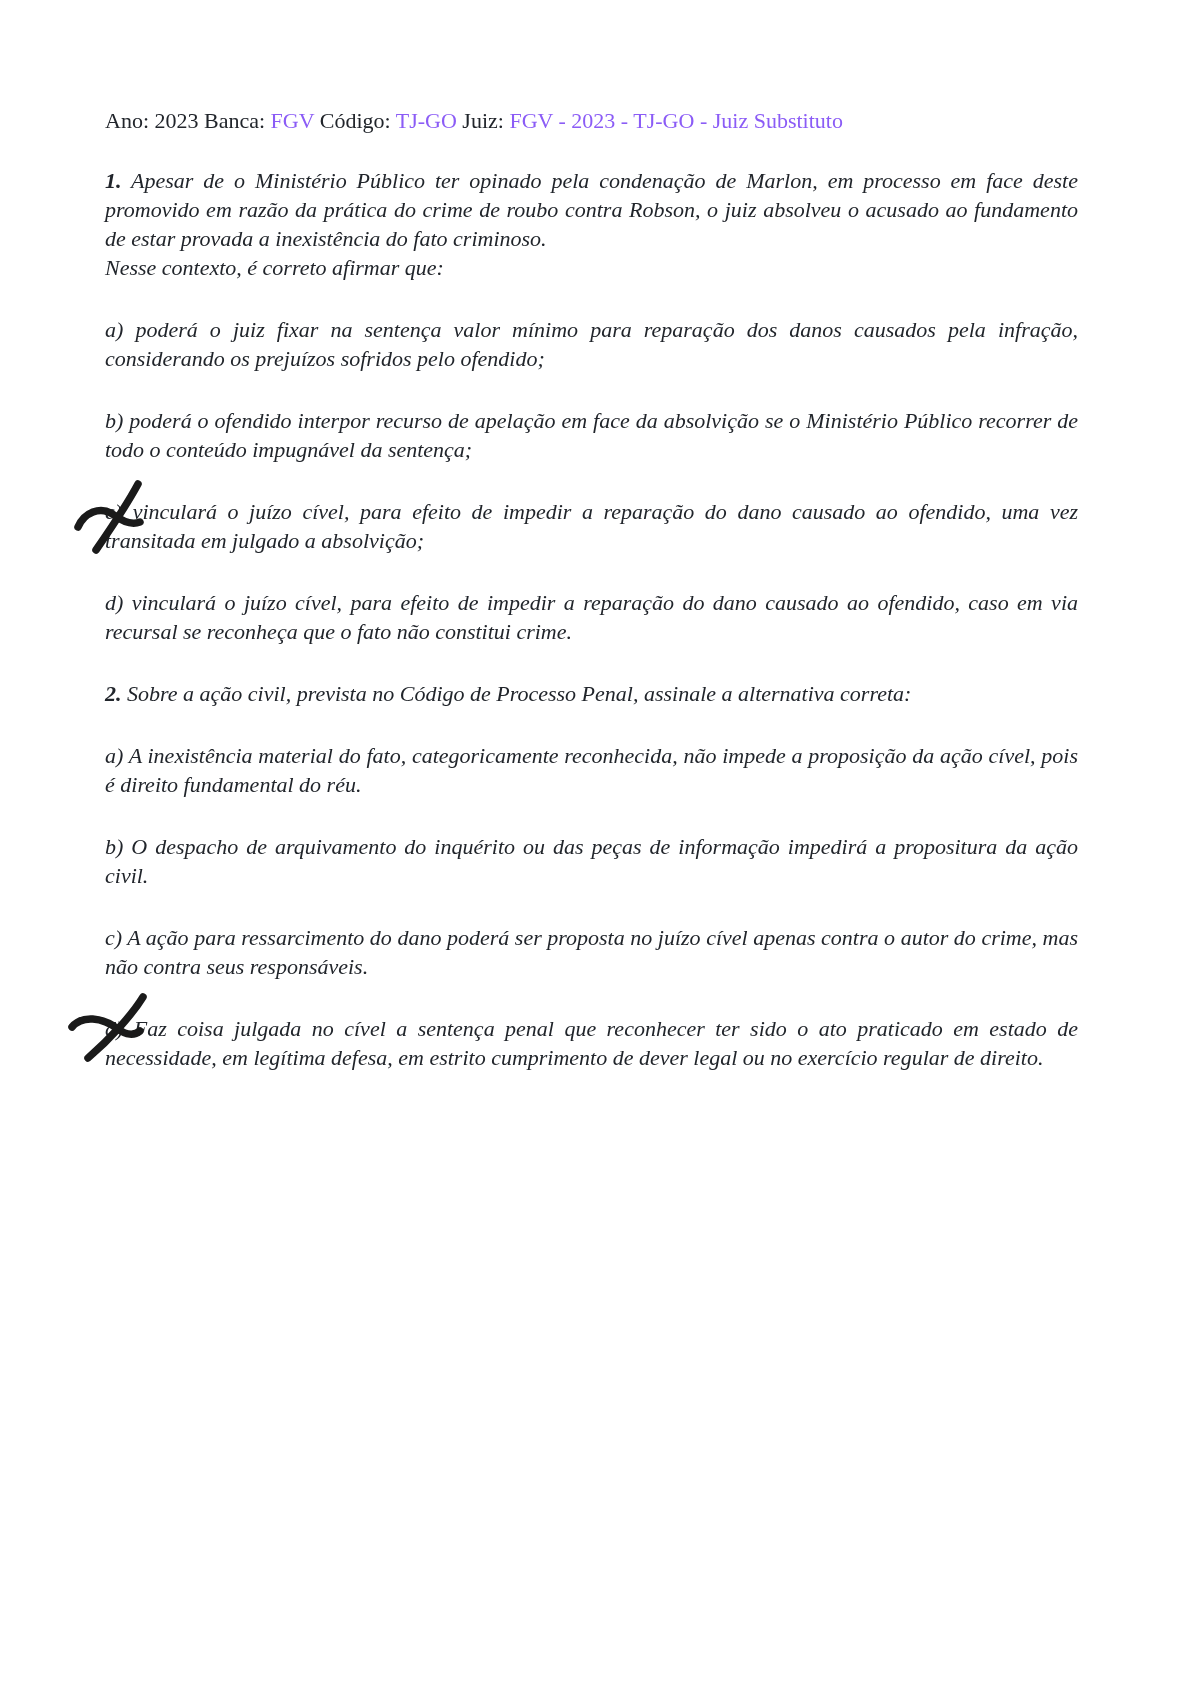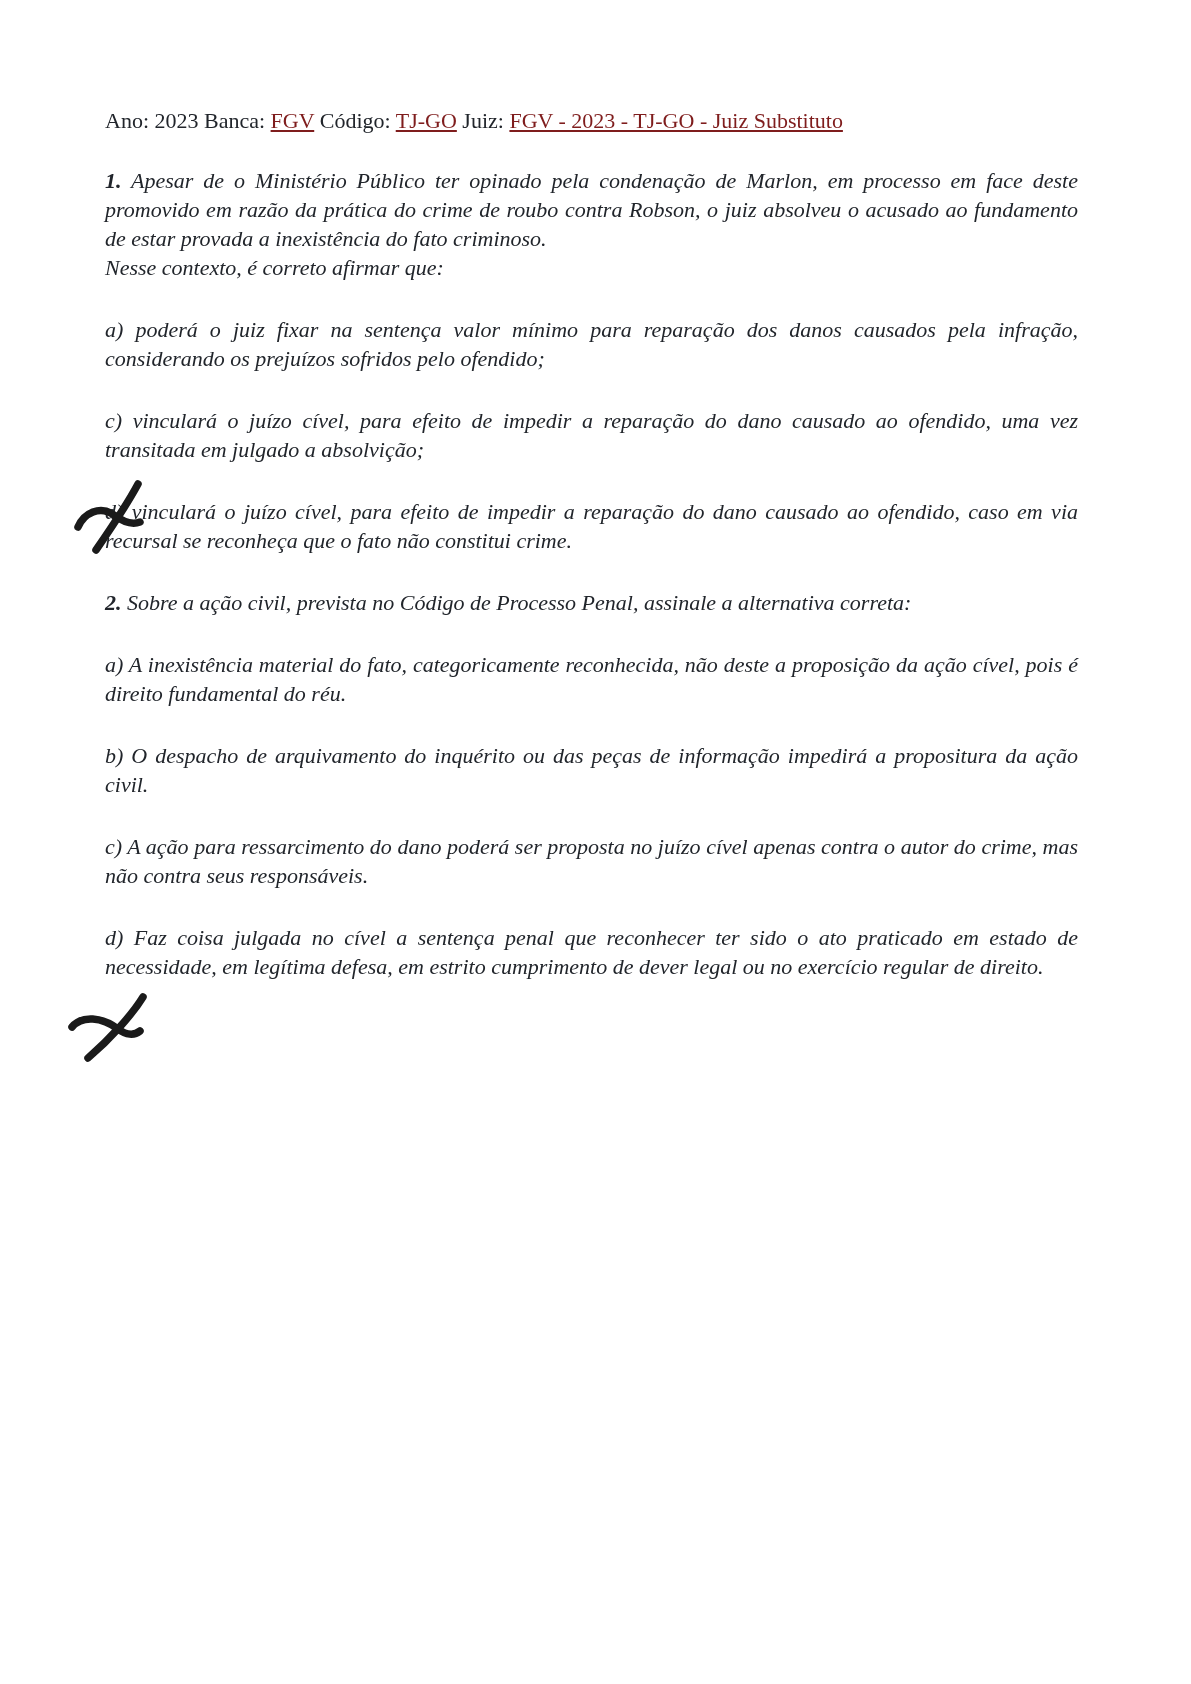--- a/index.html
+++ b/index.html
@@ -22,22 +22,21 @@
     color: #21252b;
     font-size: 22px;
     line-height: 29px;
   }
   .header-line {
     margin: 0 0 31px 0;
     text-align: left;
     white-space: nowrap;
   }
   .link {
-    color: #7f1d1d;
-    text-decoration: underline;
+    color: #8b5cf6;
     cursor: pointer;
     text-align: right;
   }
   p.qblock {
     text-align: justify;
     margin: 0 0 33px 0;
     font-style: italic;
   }
   .qnum {
     font-weight: bold;
@@ -53,28 +52,29 @@
 <body>
 
 <div class="page">
 
   <p class="header-line"><span>Ano: 2023 Banca: </span><a class="link">FGV</a><span> Código: </span><a class="link">TJ-GO</a><span> Juiz: </span><a class="link">FGV - 2023 - TJ-GO - Juiz Substituto</a></p>
 
   <p class="qblock"><span class="qnum">1.</span><span> Apesar de o Ministério Público ter opinado pela condenação de Marlon, em processo em face deste promovido em razão da prática do crime de roubo contra Robson, o juiz absolveu o acusado ao fundamento de estar provada a inexistência do fato criminoso.</span><br><span>Nesse contexto, é correto afirmar que:</span></p>
 
   <p class="qblock"><span>a)</span><span> poderá o juiz fixar na sentença valor mínimo para reparação dos danos causados pela infração, considerando os prejuízos sofridos pelo ofendido;</span></p>
 
+  <p class="qblock"><span>b)</span><span> poderá o ofendido interpor recurso de apelação em face da absolvição se o Ministério Público recorrer de todo o conteúdo impugnável da sentença;</span></p>
 
   <p class="qblock"><span>c)</span><span> vinculará o juízo cível, para efeito de impedir a reparação do dano causado ao ofendido, uma vez transitada em julgado a absolvição;</span></p>
 
   <p class="qblock"><span>d)</span><span> vinculará o juízo cível, para efeito de impedir a reparação do dano causado ao ofendido, caso em via recursal se reconheça que o fato não constitui crime.</span></p>
 
   <p class="qblock"><span class="qnum">2.</span><span> Sobre a ação civil, prevista no Código de Processo Penal, assinale a alternativa correta:</span></p>
 
-  <p class="qblock"><span>a)</span><span> A inexistência material do fato, categoricamente reconhecida, não deste a proposição da ação cível, pois é direito fundamental do réu.</span></p>
+  <p class="qblock"><span>a)</span><span> A inexistência material do fato, categoricamente reconhecida, não impede a proposição da ação cível, pois é direito fundamental do réu.</span></p>
 
   <p class="qblock"><span>b)</span><span> O despacho de arquivamento do inquérito ou das peças de informação impedirá a propositura da ação civil.</span></p>
 
   <p class="qblock"><span>c)</span><span> A ação para ressarcimento do dano poderá ser proposta no juízo cível apenas contra o autor do crime, mas não contra seus responsáveis.</span></p>
 
   <p class="qblock"><span>d)</span><span> Faz coisa julgada no cível a sentença penal que reconhecer ter sido o ato praticado em estado de necessidade, em legítima defesa, em estrito cumprimento de dever legal ou no exercício regular de direito.</span></p>
 
 
 </div>
 

